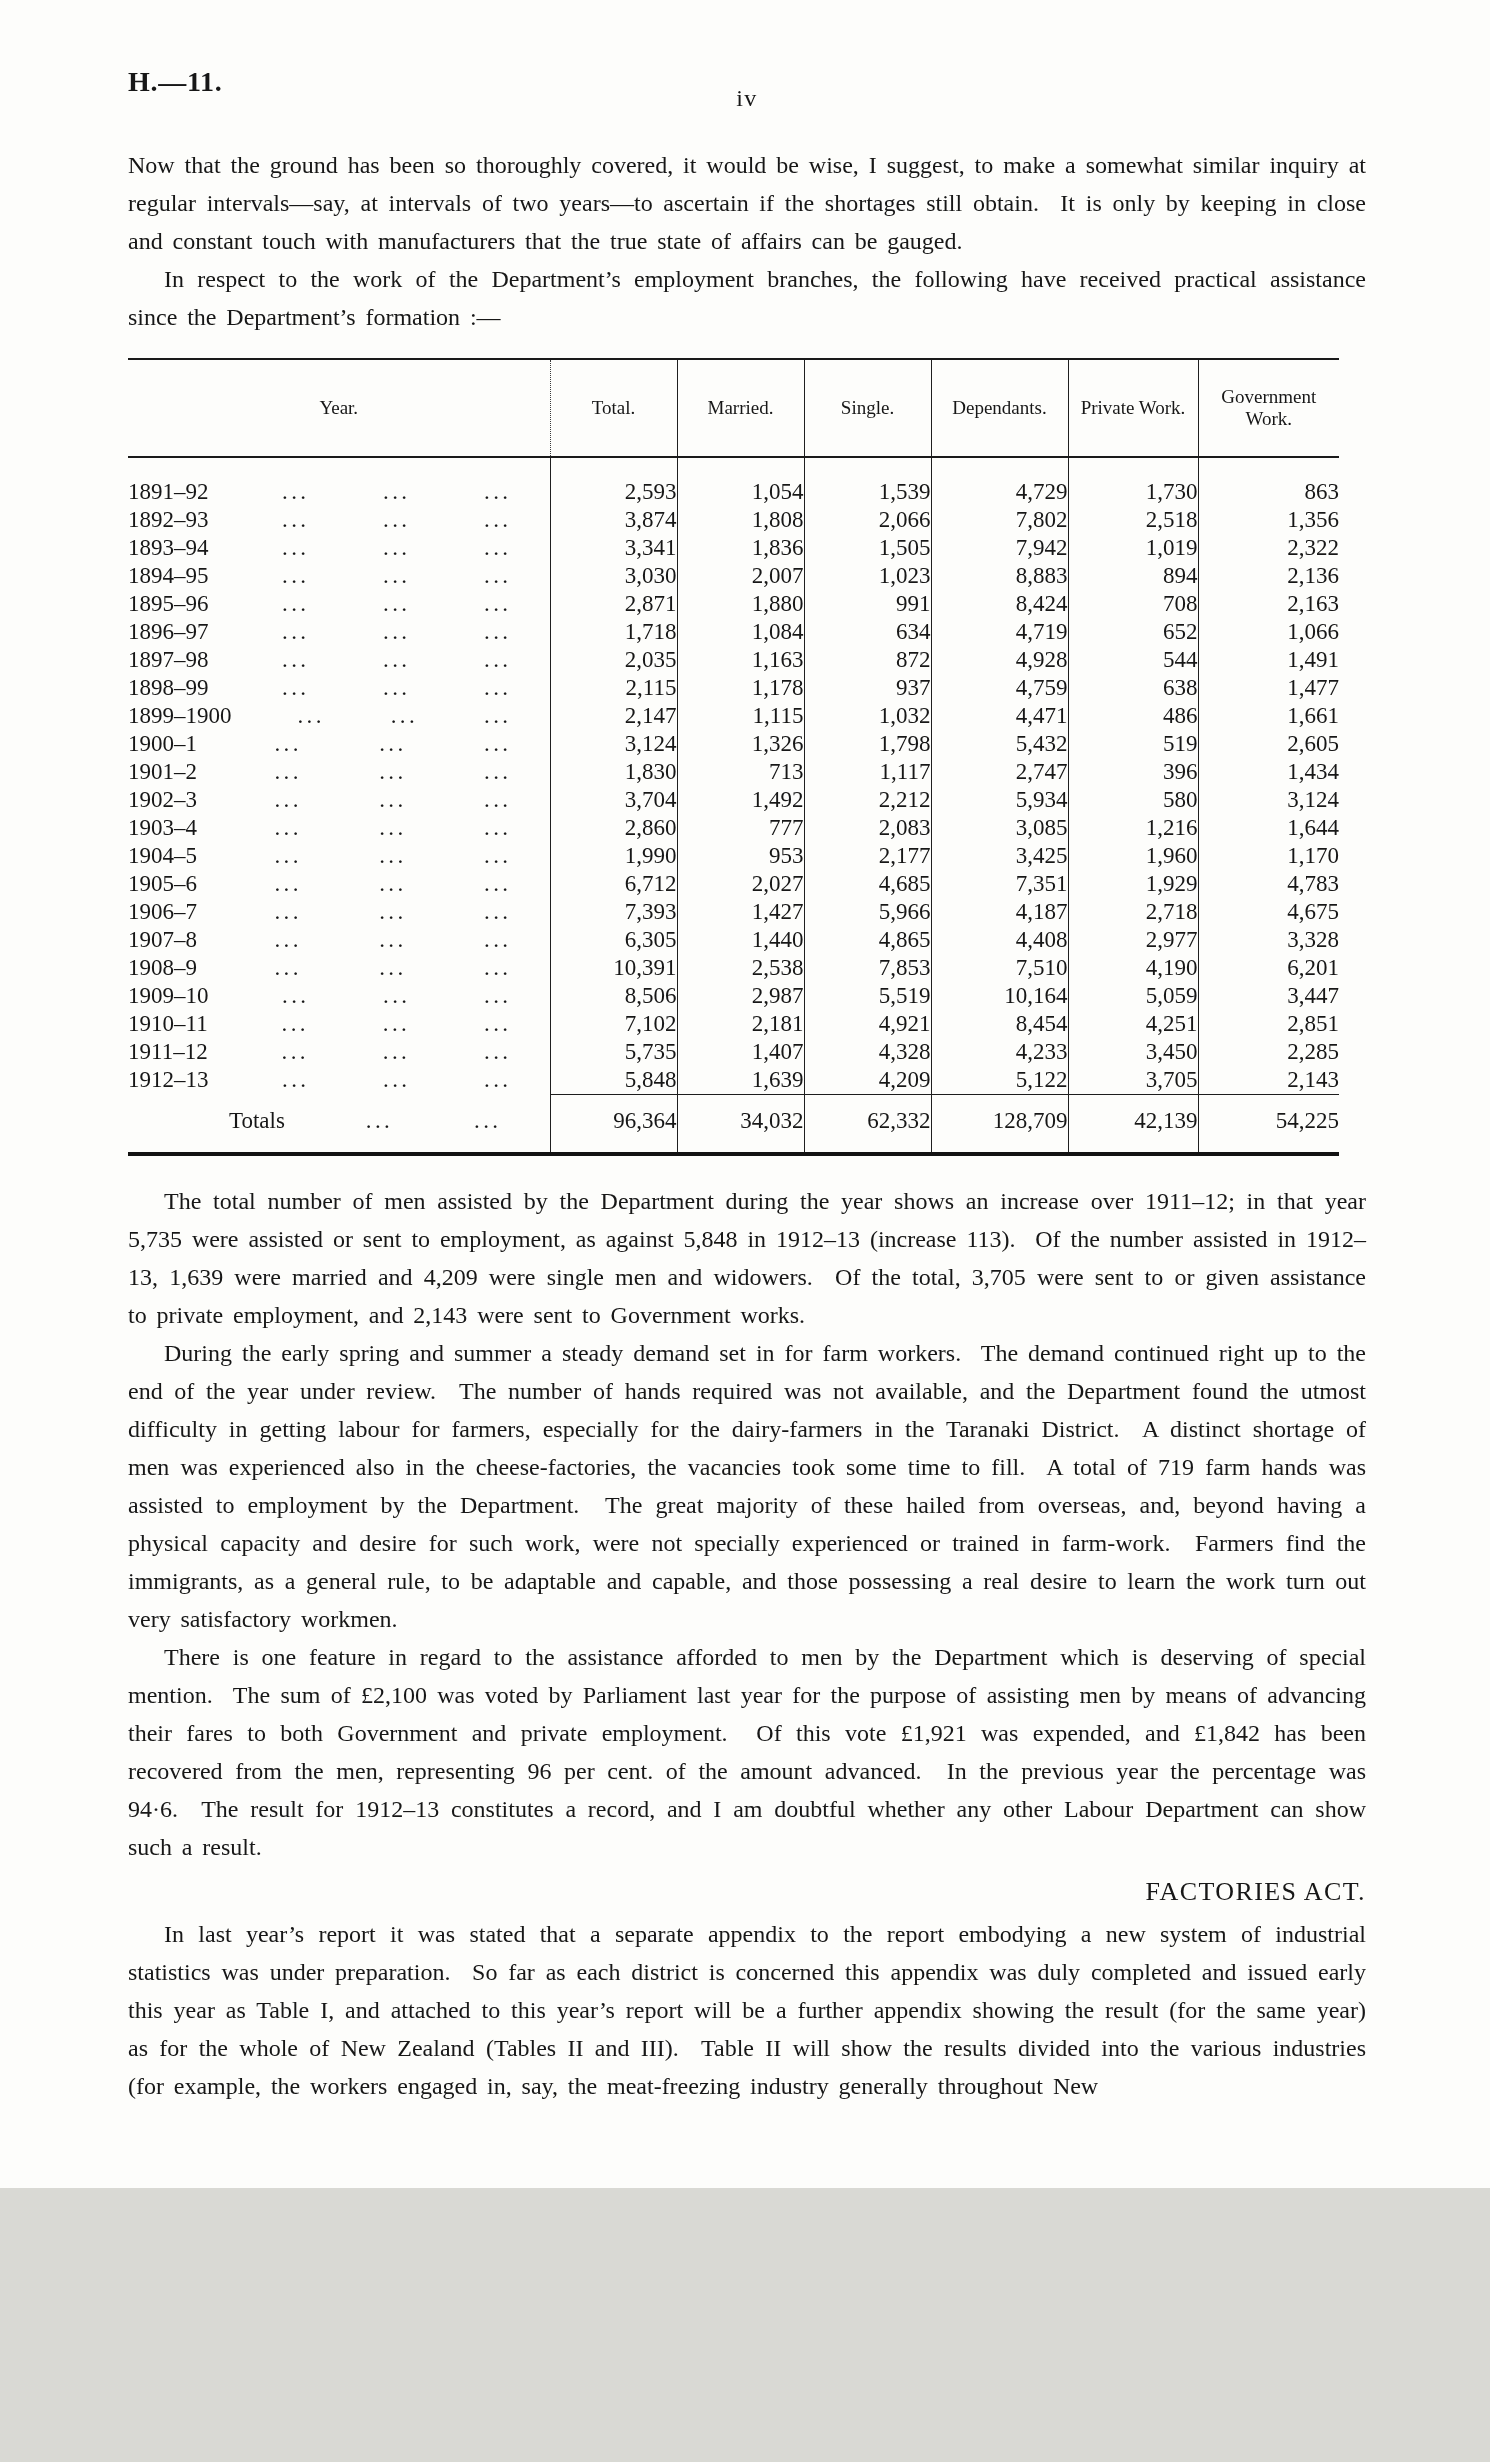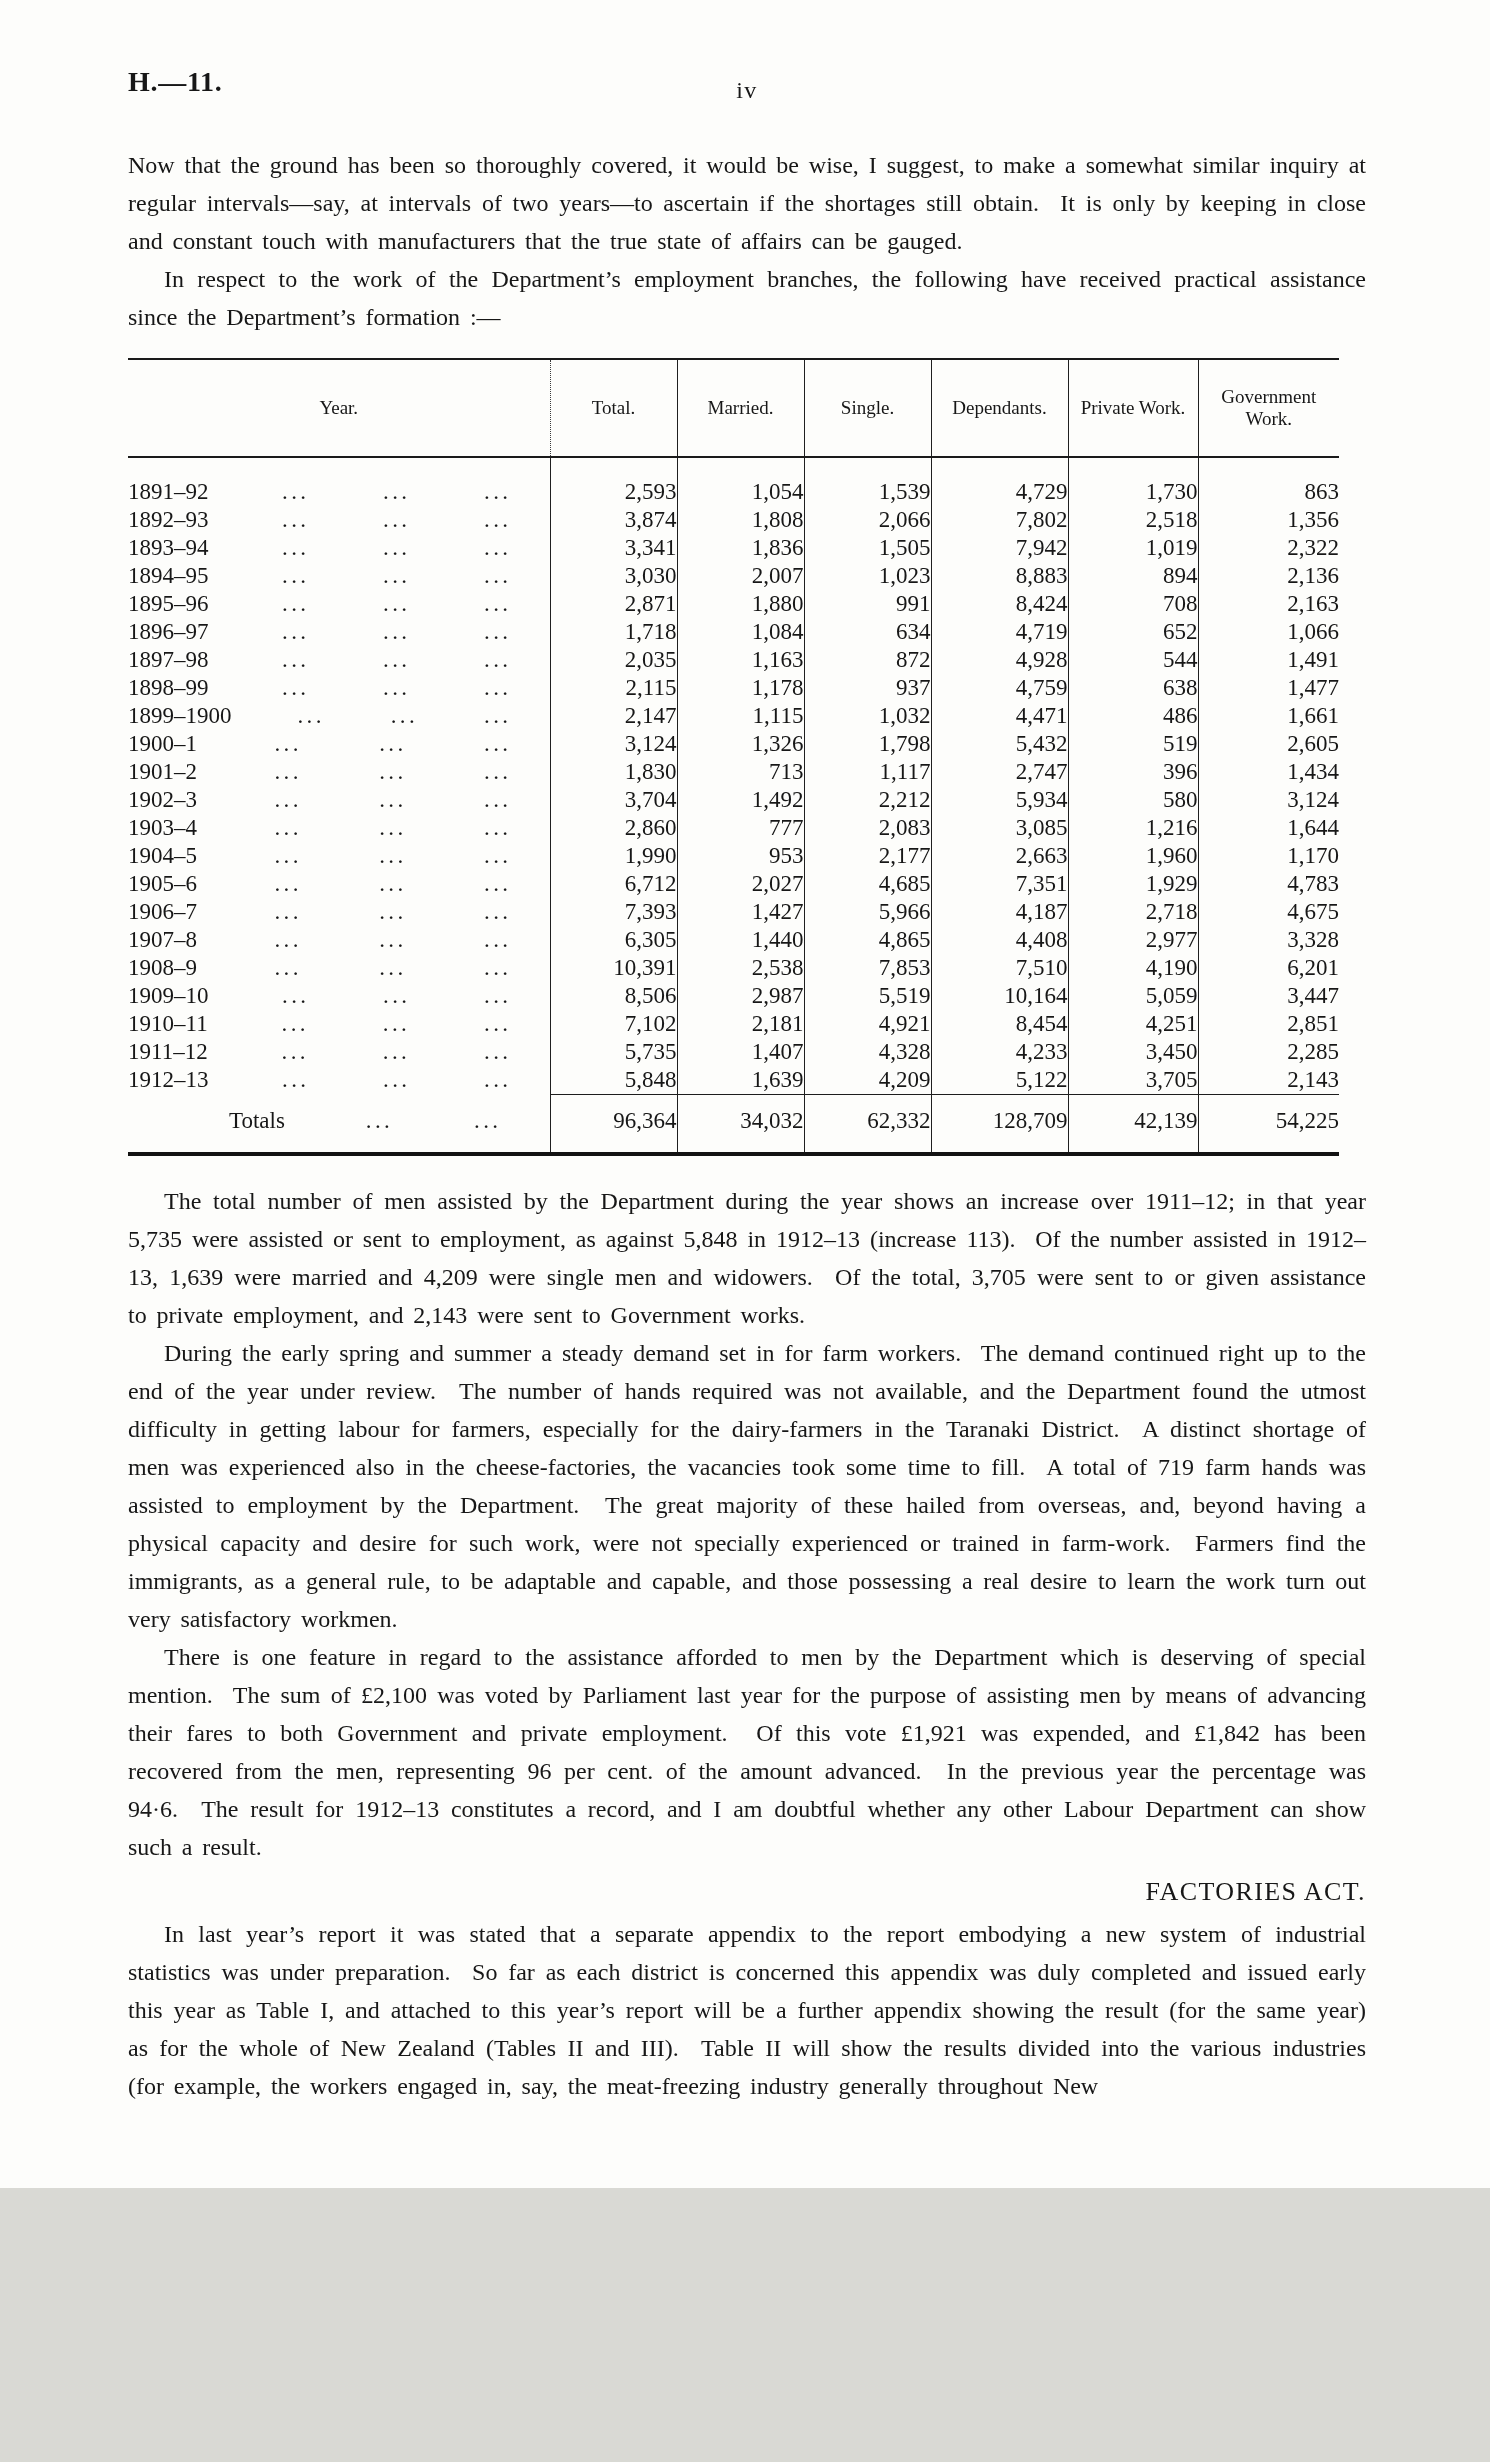--- a/index.html
+++ b/index.html
@@ -12,21 +12,21 @@
     color: #171717;
     font-family: "Liberation Serif", "DejaVu Serif", serif;
     box-sizing: border-box;
     padding: 66px 124px 0 128px;
     overflow: hidden;
   }
   
   .running-head { position: relative; height: 36px; }
   .report-number { font-size: 28px; font-weight: bold; letter-spacing: 0.7px; }
   .page-number {
-    position: absolute; left: 50%; top: 11px;
+    position: absolute; left: 50%; top: 19px;
     transform: translateX(-50%);
     font-size: 24px; letter-spacing: 1.4px;
   }
   
   p.body-text {
     margin: 0;
     font-size: 24px;
     line-height: 38px;
     text-align: justify;
     word-spacing: 0.16em;
@@ -341,21 +341,21 @@
       <span class="year-flex">
         <span>1904–5</span>
         <span class="dots">...</span>
         <span class="dots">...</span>
         <span class="dots">...</span>
       </span>
     </td>
     <td class="num vline">1,990</td>
     <td class="num vline">953</td>
     <td class="num vline">2,177</td>
-    <td class="num vline">2,663</td>
+    <td class="num vline">3,425</td>
     <td class="num vline">1,960</td>
     <td class="num vline">1,170</td>
   </tr>
         <tr class="data-row">
     <td class="year-cell">
       <span class="year-flex">
         <span>1905–6</span>
         <span class="dots">...</span>
         <span class="dots">...</span>
         <span class="dots">...</span>

